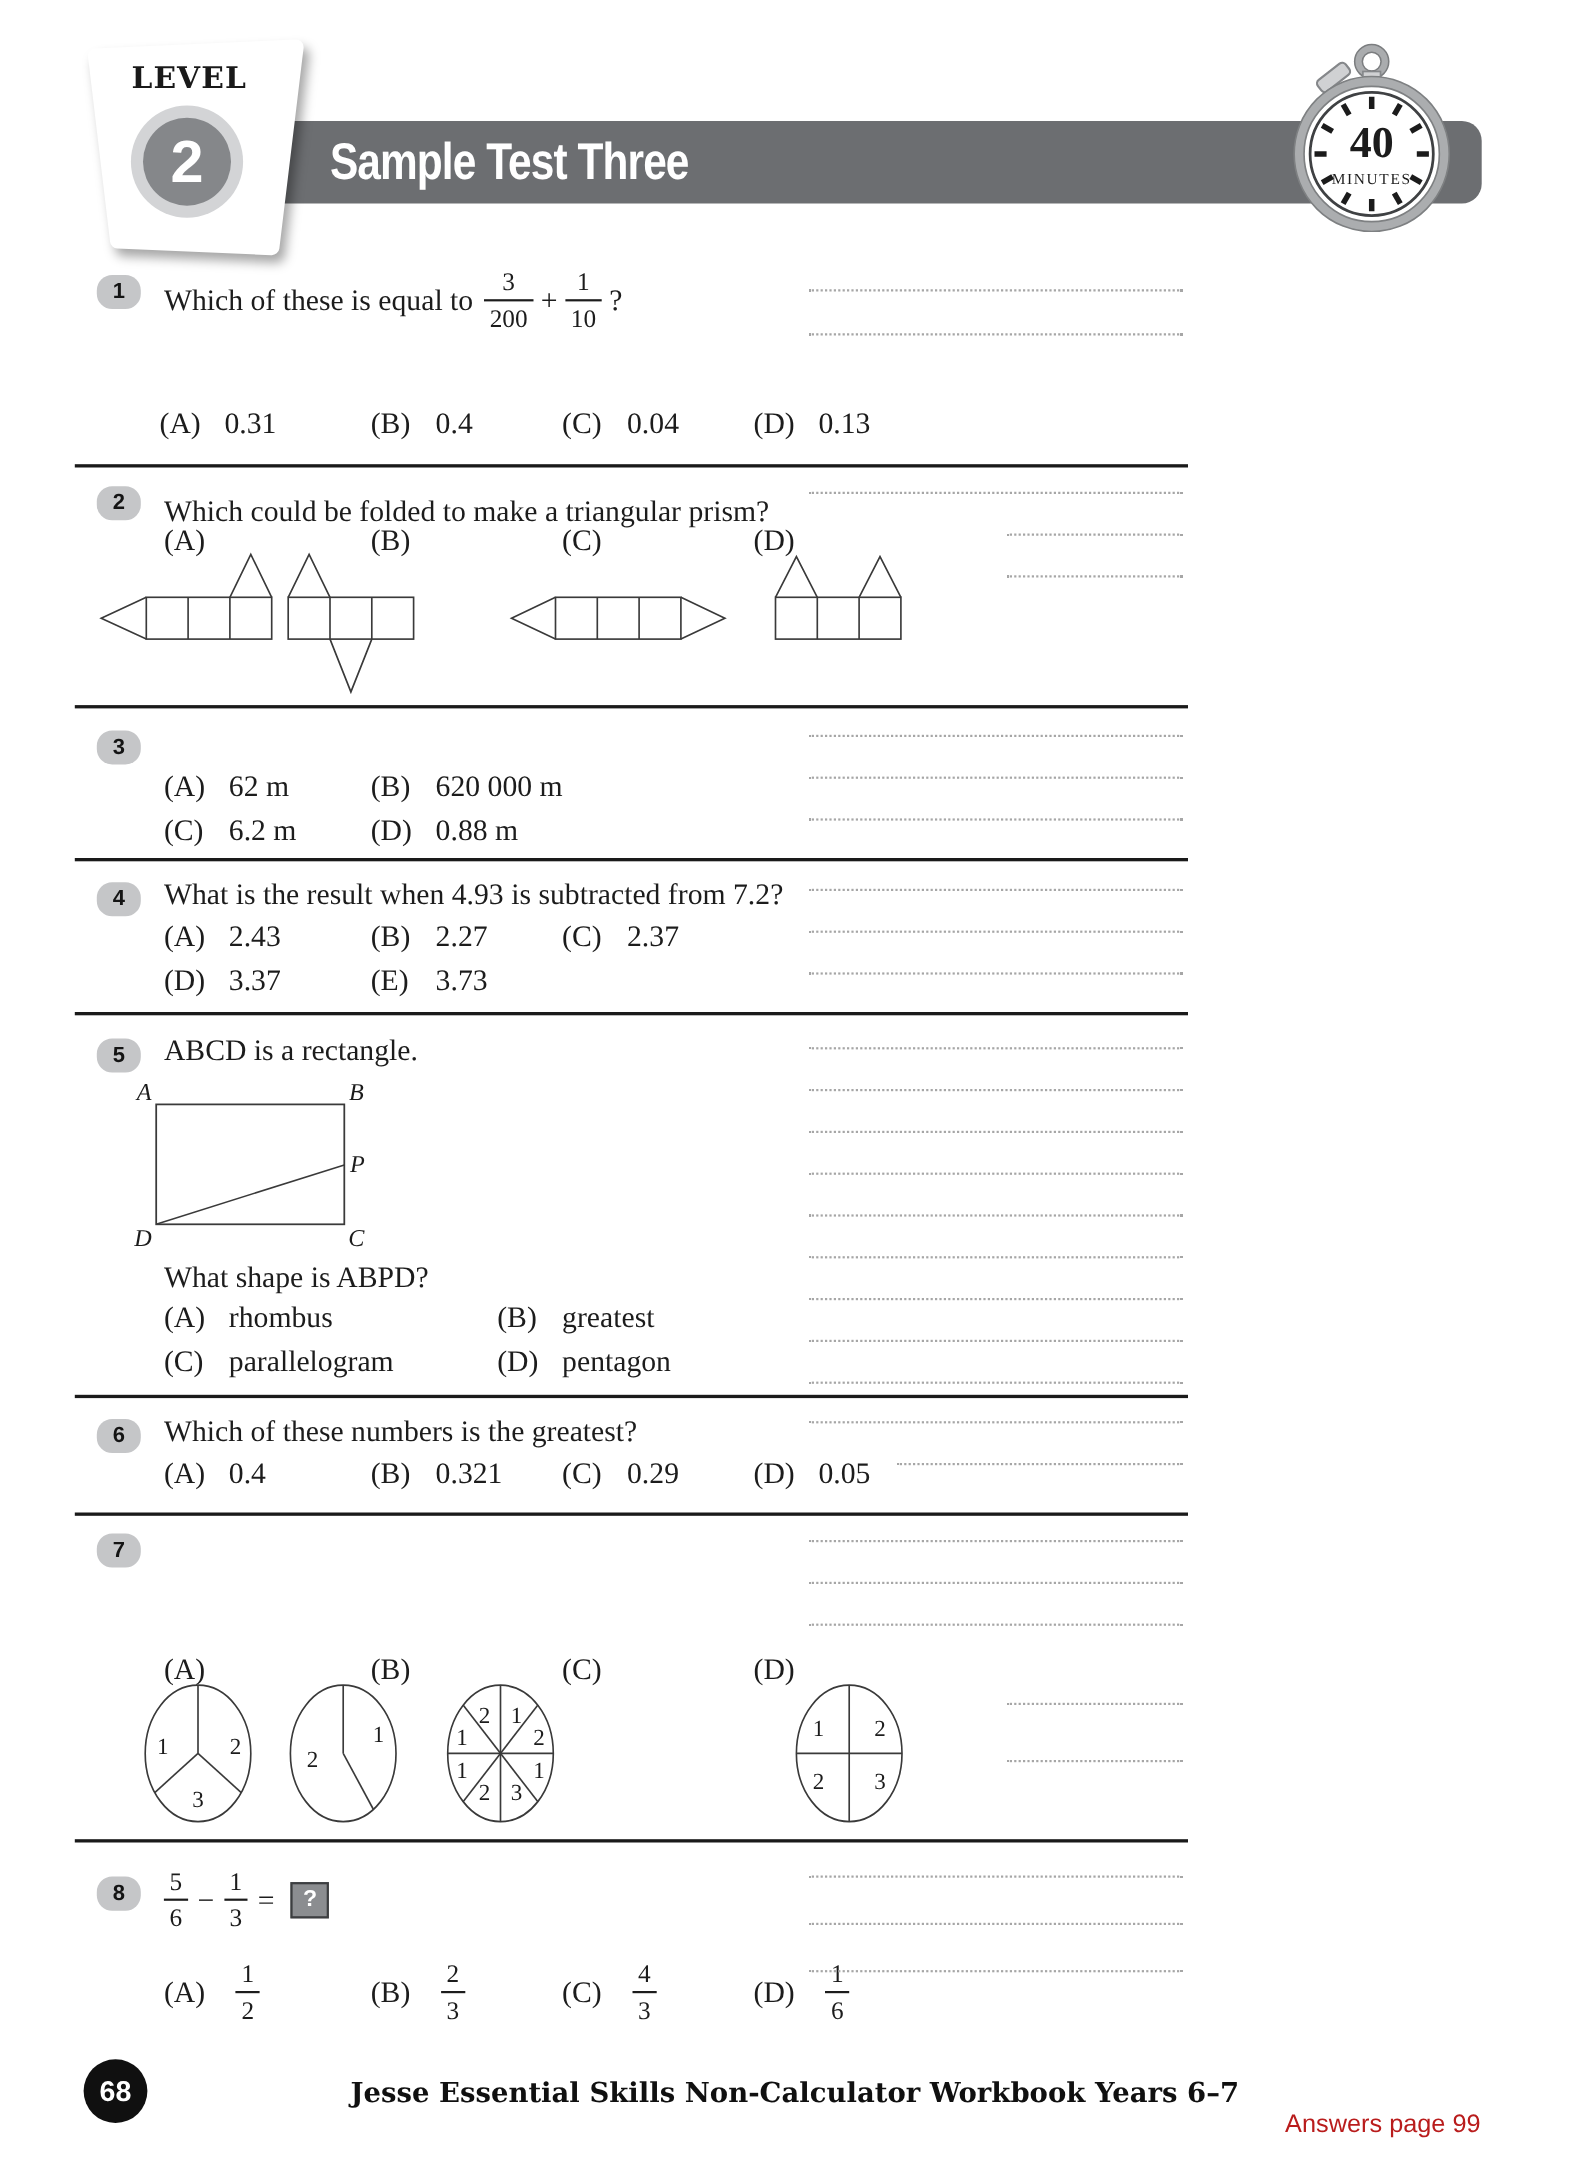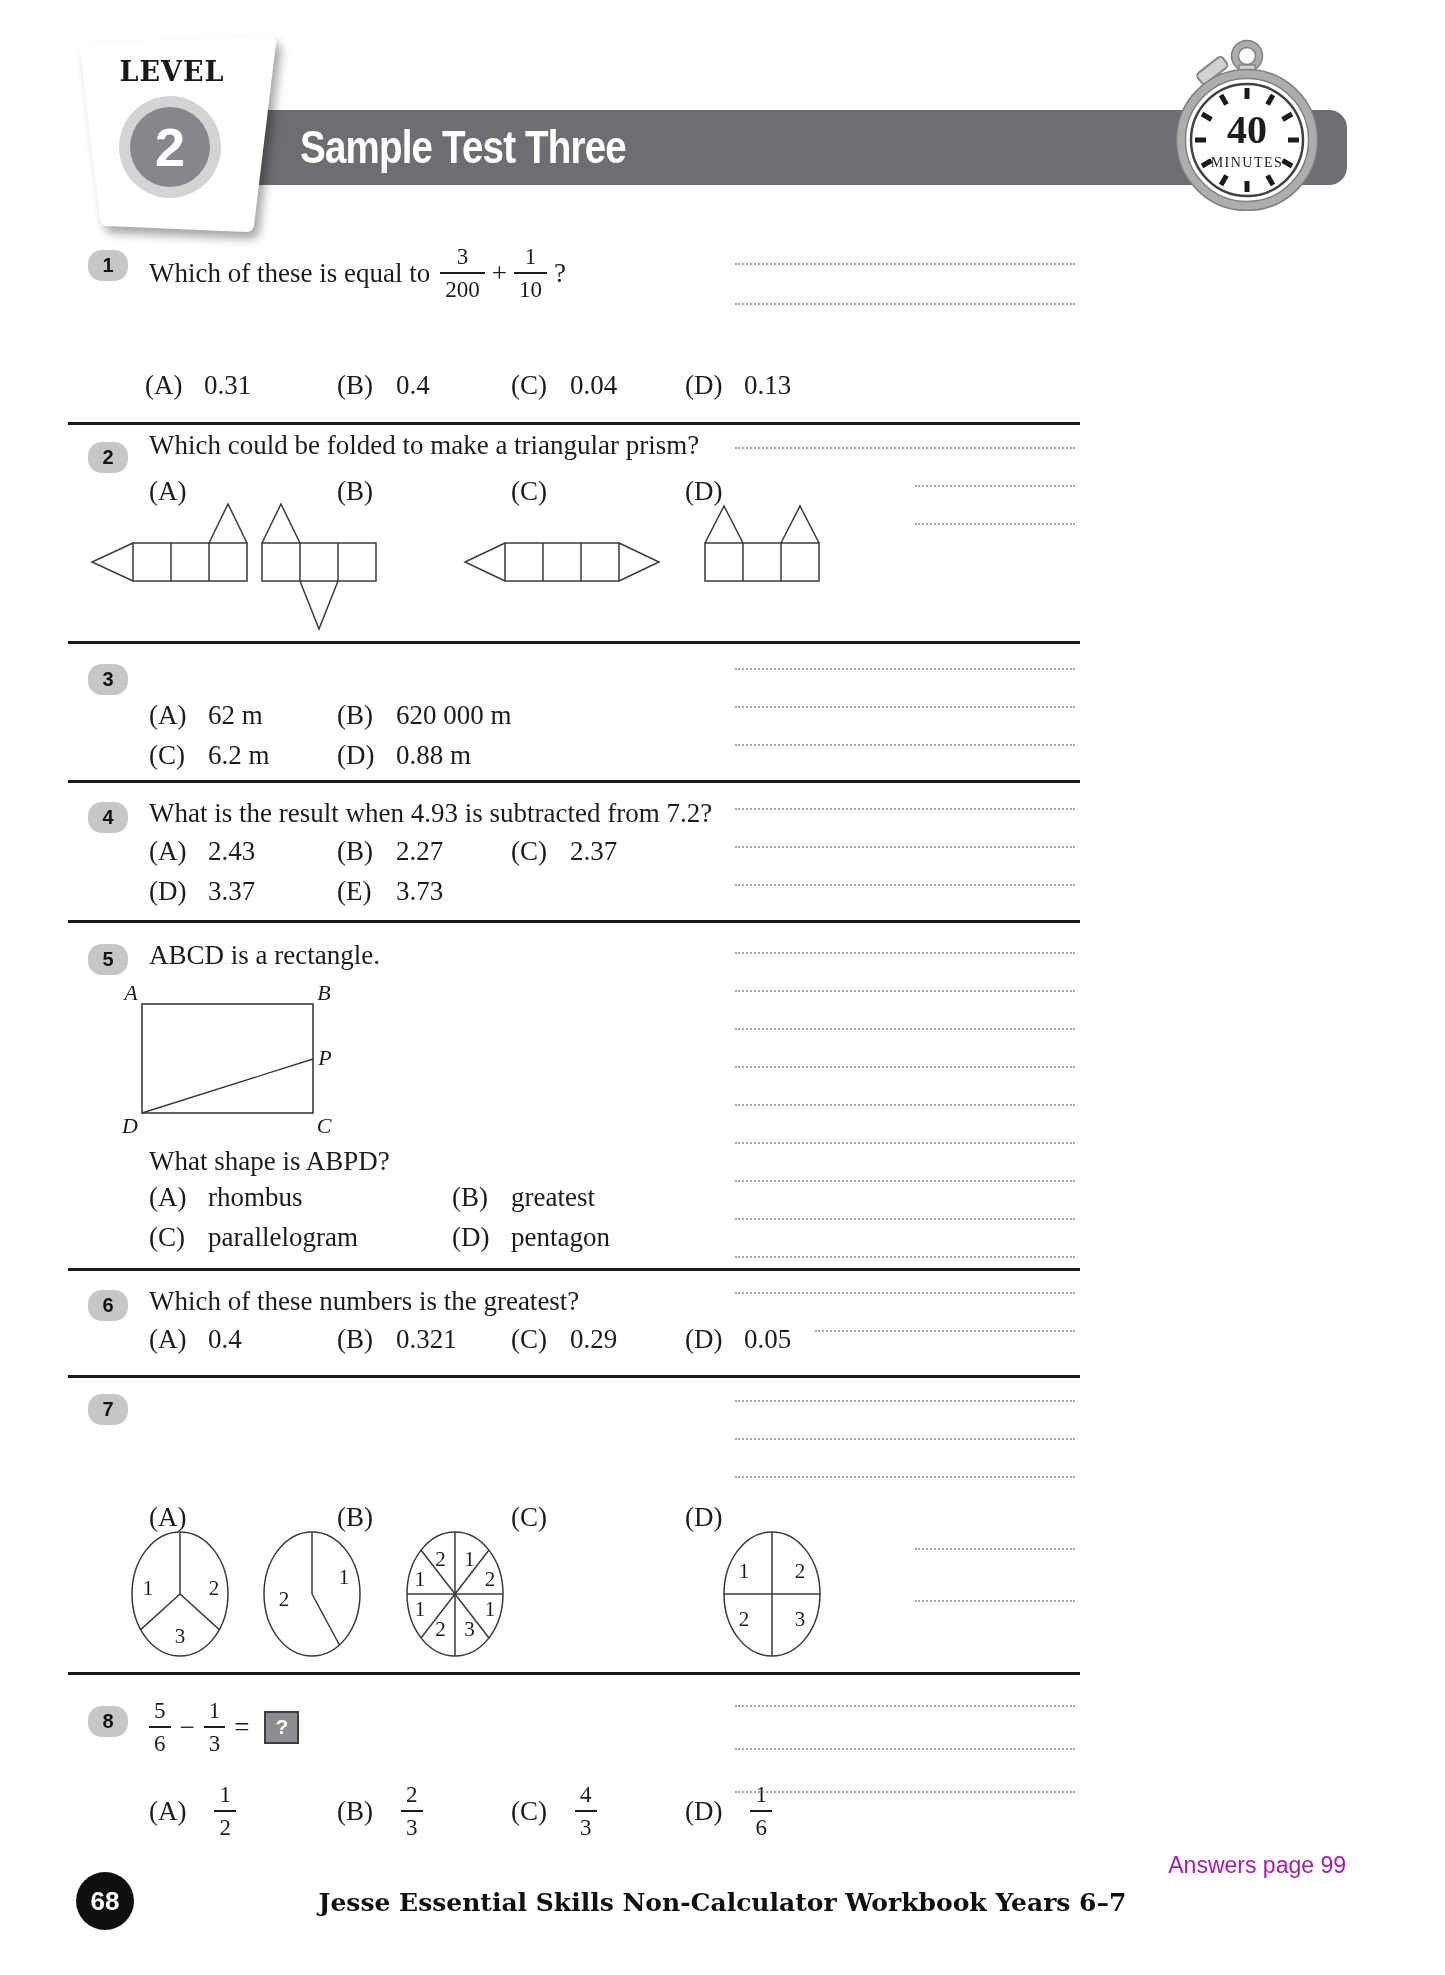--- a/index.html
+++ b/index.html
@@ -34,22 +34,22 @@
           font-family:"DejaVu Serif",serif;font-weight:700;font-size:27px;letter-spacing:1px;color:#191919}
   .level-ring{position:absolute;left:119px;top:96px;width:102px;height:102px;border-radius:50%;background:#d3d4d6}
   .level-num{position:absolute;left:130px;top:107px;width:80px;height:80px;border-radius:50%;background:#85878a;
           color:#fff;font-family:"Liberation Sans",sans-serif;font-weight:700;font-size:54px;
           display:flex;align-items:center;justify-content:center}
   .footer-circle{position:absolute;left:76px;top:1872px;width:58px;height:58px;border-radius:50%;
           background:#101010;color:#fff;font-family:"Liberation Sans",sans-serif;font-weight:700;
           font-size:26px;display:flex;align-items:center;justify-content:center}
   .footer-title{position:absolute;left:200px;top:1888px;width:1045px;text-align:center;
           font-family:"DejaVu Serif",serif;font-weight:700;font-size:25px;color:#101010;white-space:nowrap}
-  .footer-note{position:absolute;right:99px;top:1852px;font-family:"Liberation Sans",sans-serif;
-          font-size:23px;color:#a21caf}
+  .footer-note{position:absolute;right:99px;top:1917px;font-family:"Liberation Sans",sans-serif;
+          font-size:23px;color:#b91c1c}
   svg text{font-family:"Liberation Serif",serif;fill:#1c1c1c}
 </style>
 </head>
 <body>
 
 <div class="page">
 
   <div class="banner">
     <span class="banner-title">Sample Test Three</span>
   </div>
@@ -117,21 +117,21 @@
     <span class="lab">(C)</span>
     <span>0.04</span>
   </div>
   <div class="option" style="left:685px;top:370px">
     <span class="lab">(D)</span>
     <span>0.13</span>
   </div>
   <div class="divider" style="top:422px"></div>
 
   <div class="badge" style="left:88px;top:442px">2</div>
-  <div class="qprompt" style="left:149px;top:430px">Which could be folded to make a triangular prism?</div>
+  <div class="qprompt" style="left:149px;top:450px">Which could be folded to make a triangular prism?</div>
   <div class="labelonly" style="left:149px;top:476px">(A)</div>
   <div class="labelonly" style="left:337px;top:476px">(B)</div>
   <div class="labelonly" style="left:511px;top:476px">(C)</div>
   <div class="labelonly" style="left:685px;top:476px">(D)</div>
   <svg class="abs" style="left:80px;top:496px" width="760" height="150" viewBox="0 0 760 150">
     <g fill="none" stroke="#3a3a3a" stroke-width="1.5">
       <g>
         <rect x="53" y="47" width="114" height="38"></rect>
         <line x1="91" y1="47" x2="91" y2="85"></line>
         <line x1="129" y1="47" x2="129" y2="85"></line>

